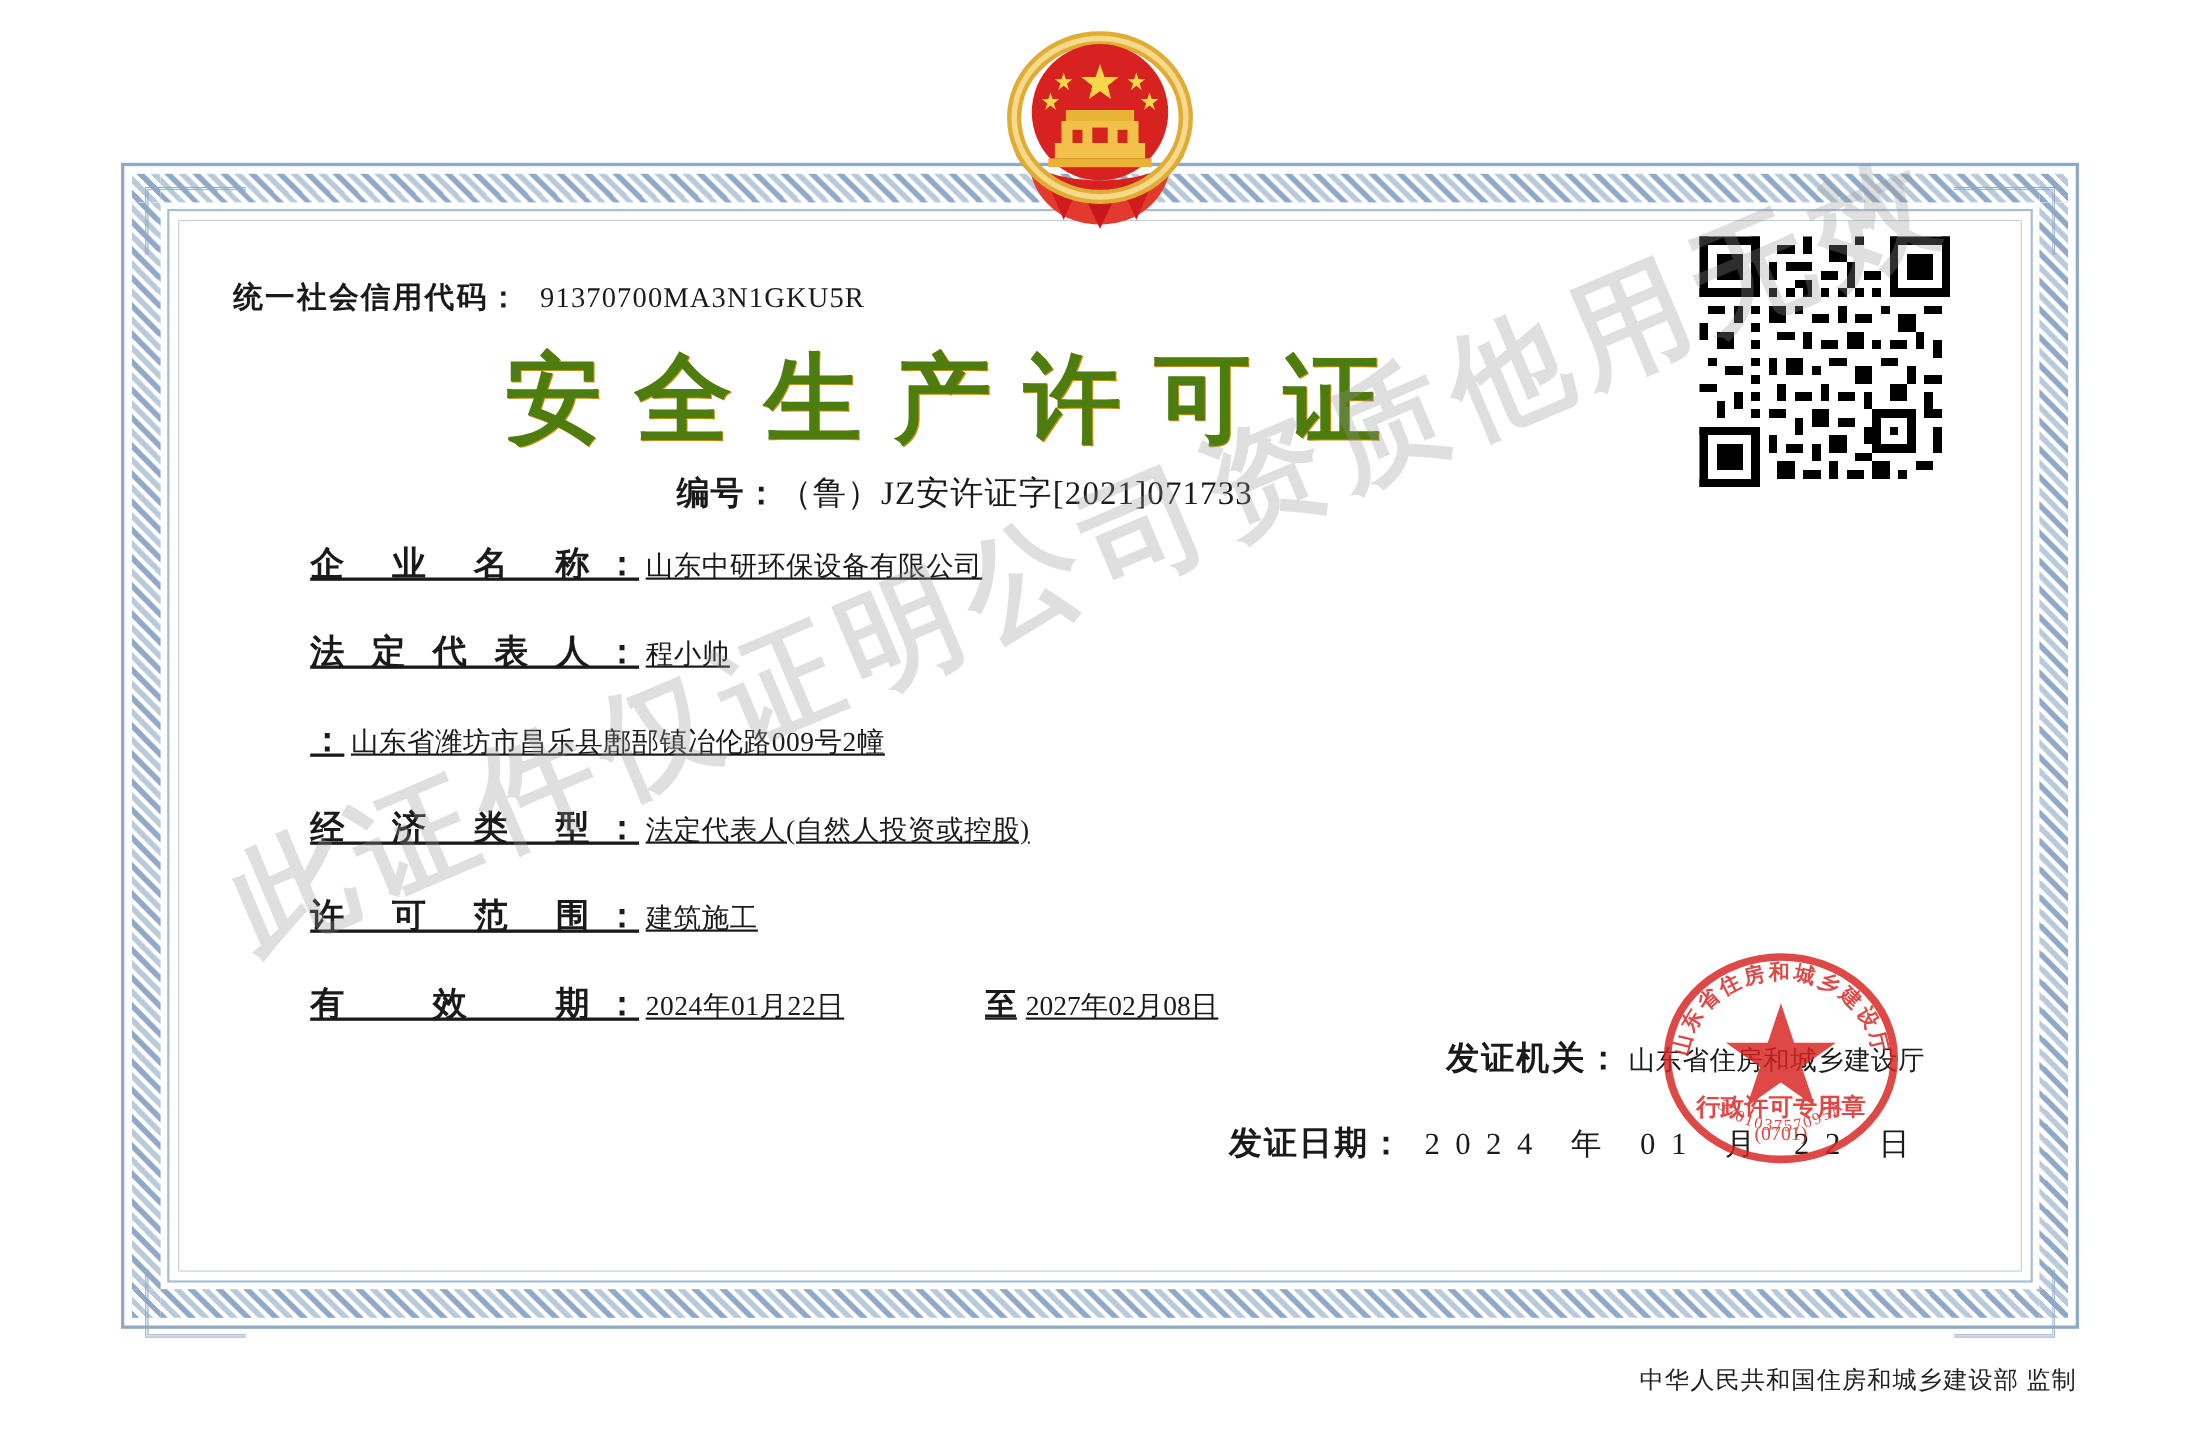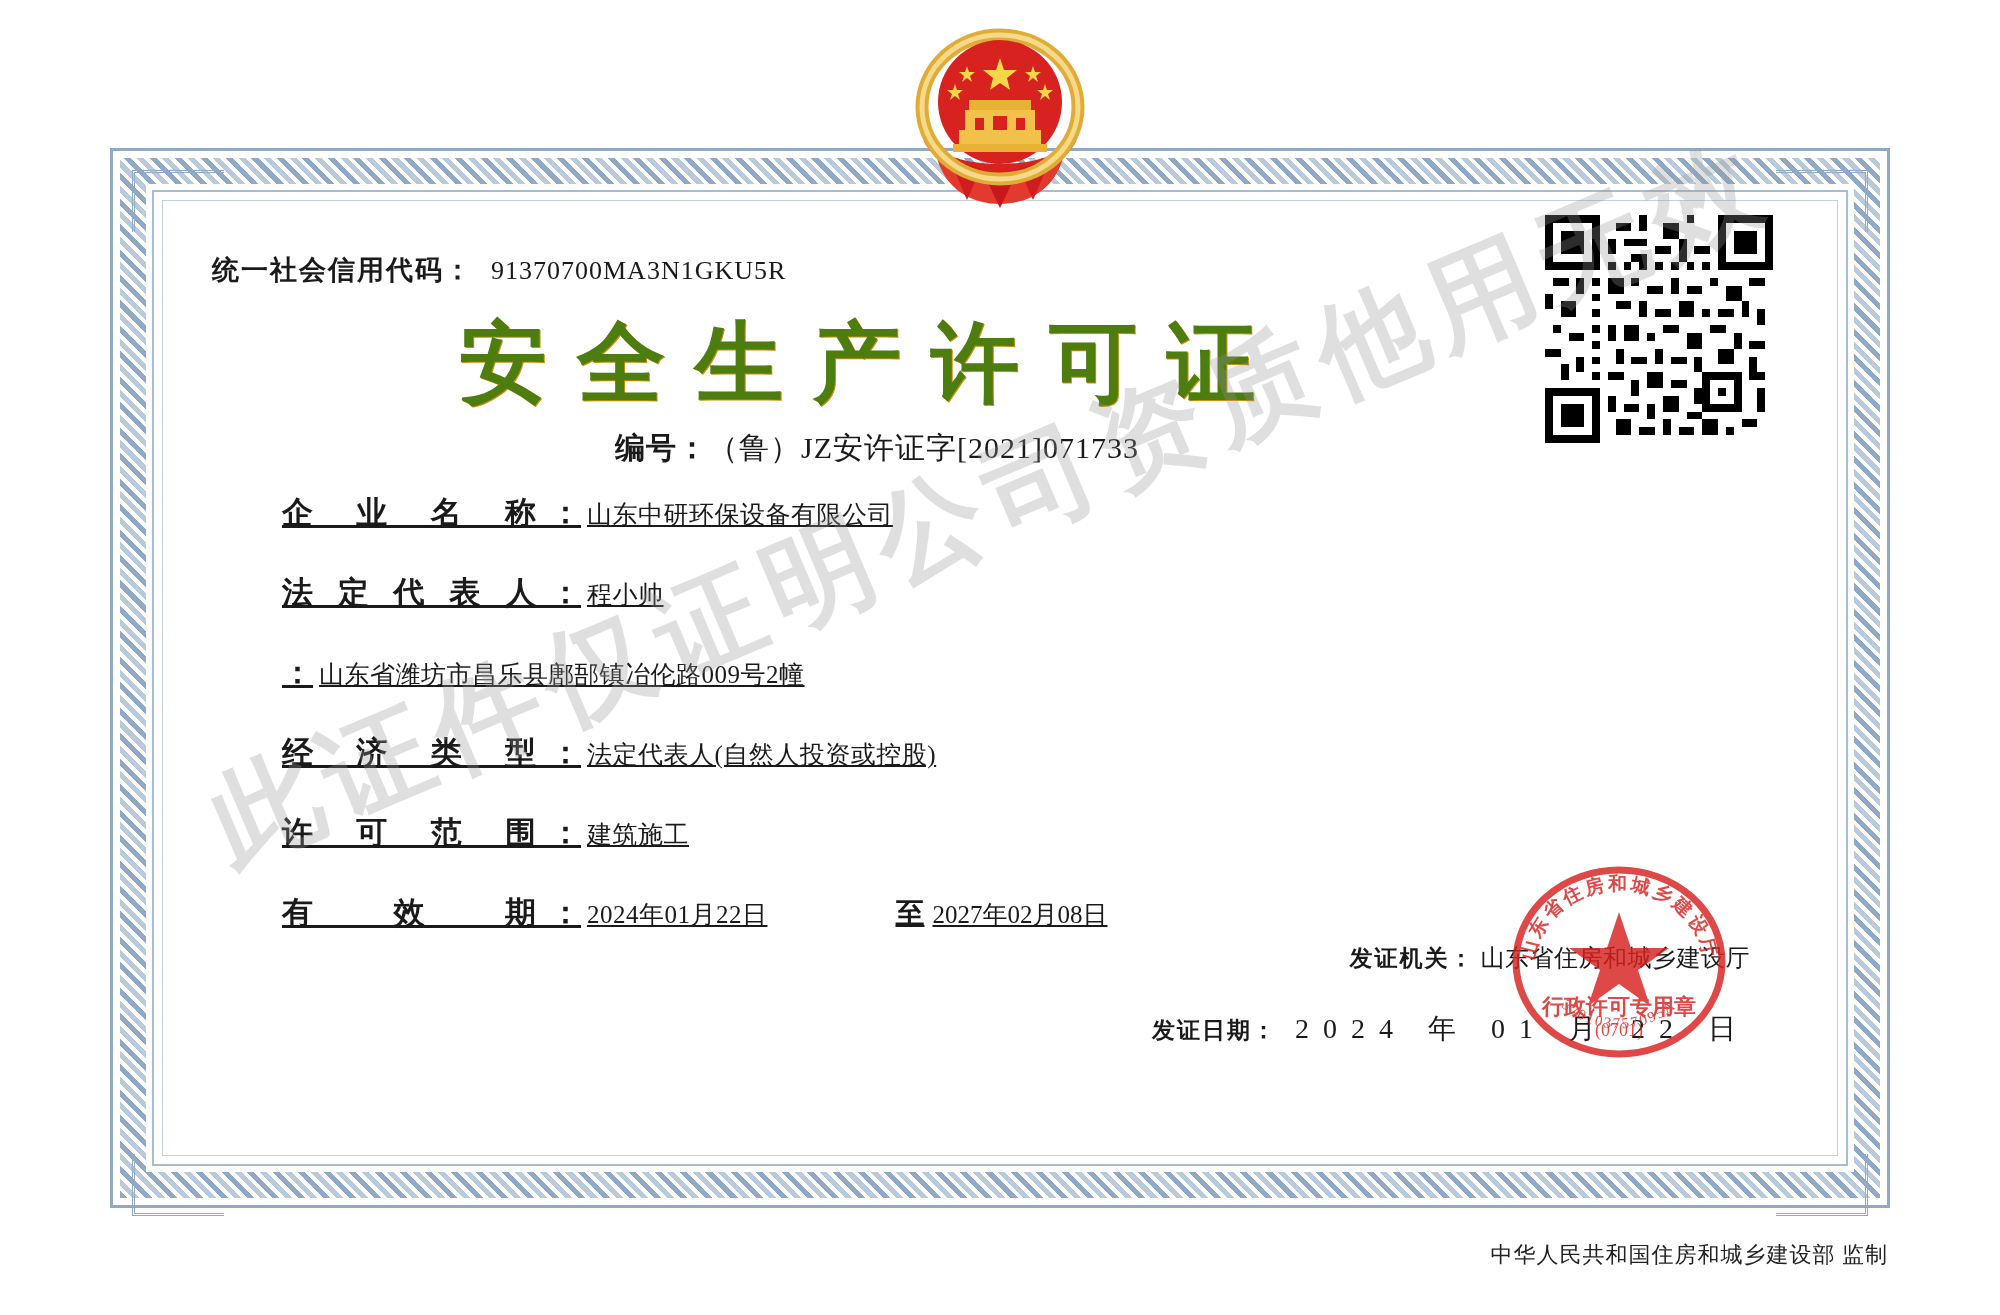--- a/index.html
+++ b/index.html
@@ -188,21 +188,21 @@
     top: 742px;
     text-align: left;
   }
   .issue-row {
     display: flex;
     align-items: baseline;
     margin-bottom: 36px;
     justify-content: flex-end;
   }
   .issue-label {
-    font-size: 23px;
+    font-size: 30px;
     font-weight: bold;
     letter-spacing: 2px;
     font-family: "DejaVu Serif", "Liberation Serif", serif;
   }
   .issue-value {
     font-size: 24px;
     margin-left: 6px;
     letter-spacing: 0.5px;
   }
   .issue-date-value {

